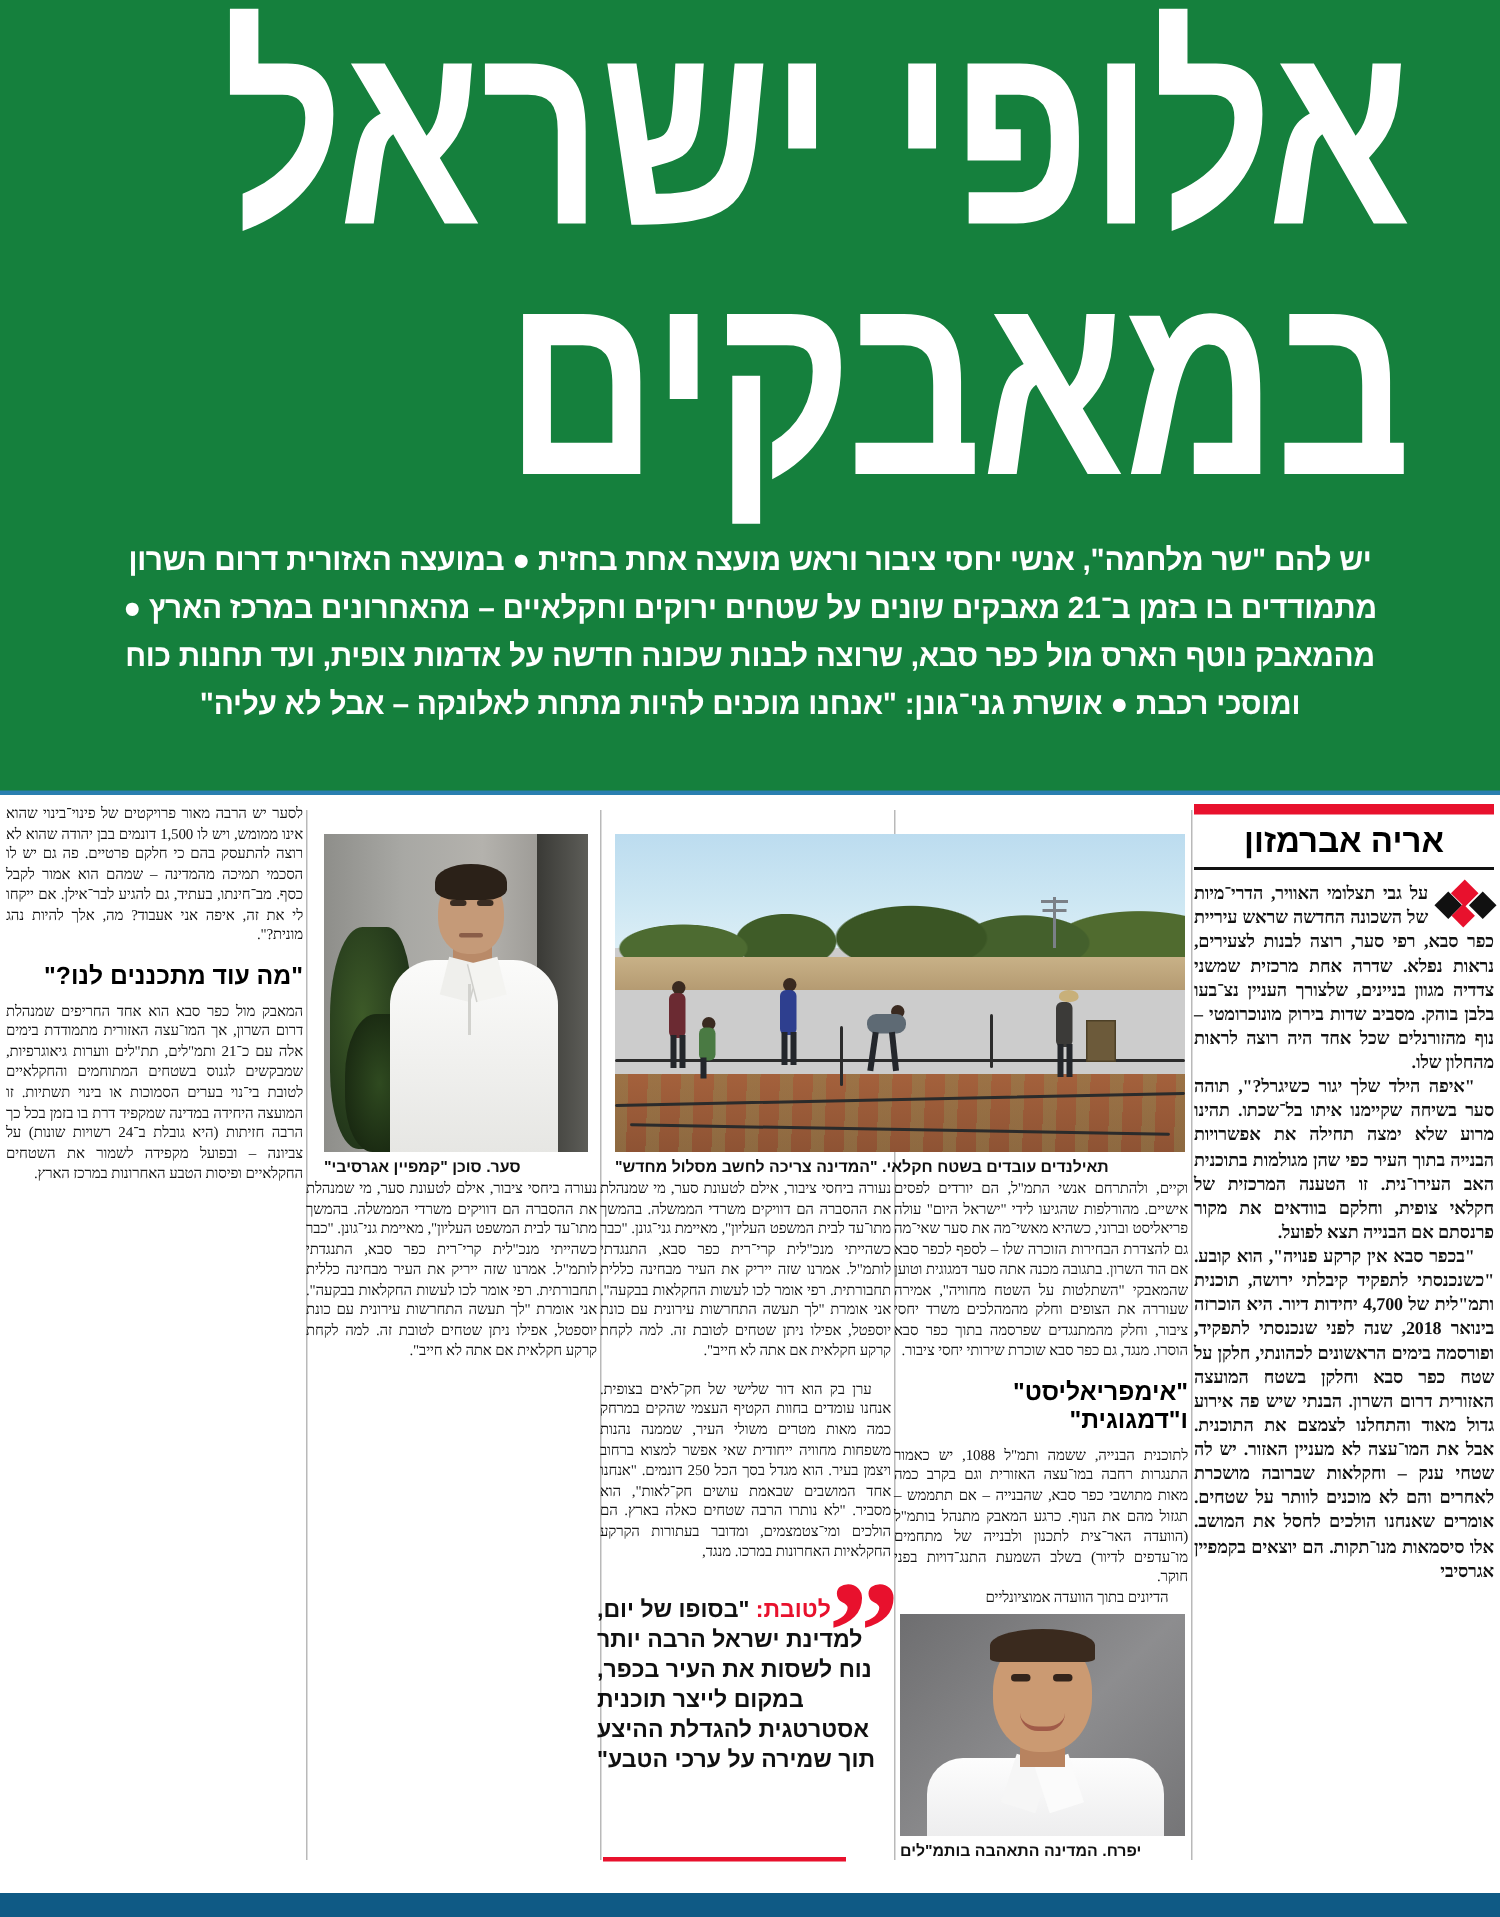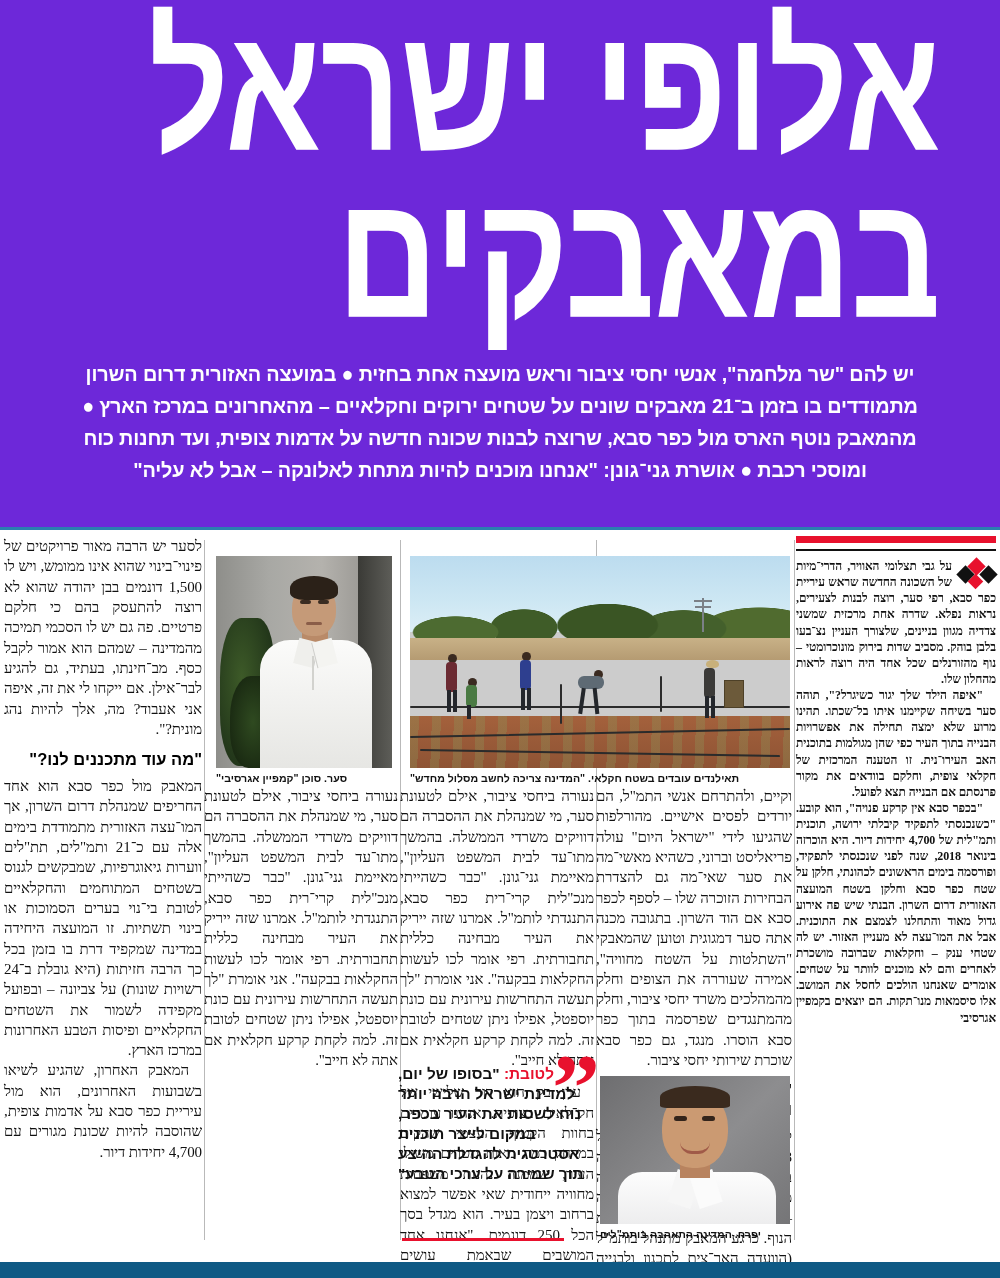--- a/index.html
+++ b/index.html
@@ -5,21 +5,21 @@
   html,body{margin:0;padding:0;}
   body{
     width:1000px;height:1278px;position:relative;overflow:hidden;
     background:#ffffff;
     font-family:"Liberation Serif", serif;
   }
 
   
   .masthead{
     position:absolute;left:0;top:0;width:1000px;height:530px;
-    background:#6d28d9;
+    background:#15803d;
     overflow:hidden;
   }
   .masthead:after{
     content:"";position:absolute;left:0;bottom:0;width:100%;height:3px;
     background:#2a7fb0;
   }
   .headline{
     position:absolute;right:60px;top:6px;width:880px;
     text-align:right;
     color:#ffffff;
@@ -63,21 +63,21 @@
   .col-4{right:602px;width:194px;}
   .col-5{right:798px;width:198px;}
 
   .vrule{
     position:absolute;top:4px;width:1px;height:700px;background:#b9b9b9;
   }
 
   
   .btext{
     font-family:"Liberation Serif", serif;
-    font-size:15px;
+    font-size:10px;
     line-height:1.355;
     text-align:justify;
     color:#111;
     letter-spacing:-0.1px;
     hyphens:none;
   }
   .btext p{margin:0;text-indent:13px;}
   .btext p.noind{text-indent:0;}
 
   .serifbold{
@@ -243,20 +243,21 @@
 
 <div class="article">
 
   <div class="vrule" style="right:205px"></div>
   <div class="vrule" style="right:403px"></div>
   <div class="vrule" style="right:599px"></div>
   <div class="vrule" style="right:795px"></div>
 
   <div class="col col-1">
     <div class="redbar"></div>
+    <div class="byline">אריה אברמזון</div>
     <div class="blackrule"></div>
 
     <div class="btext serifbold">
       <div class="diamonds">
         <span class="dmd a"></span>
           <span class="dmd b"></span>
         <span class="dmd c"></span>
           <span class="dmd d"></span>
       </div>
       <p class="noind">על גבי תצלומי האוויר, הדרי־מיות של השכונה החדשה שראש עיריית כפר סבא, רפי סער, רוצה לבנות לצעירים, נראות נפלא. שדרה אחת מרכזית שמשני צדדיה מגוון בניינים, שלצורך העניין נצ־בעו בלבן בוהק. מסביב שדות בירוק מונוכרומטי – נוף מהזורנלים שכל אחד היה רוצה לראות מהחלון שלו.</p>
@@ -295,21 +296,20 @@
     </div>
   </div>
 
   <div class="col col-5">
     <div class="btext">
       <p class="noind">לסער יש הרבה מאור פרויקטים של פינוי־בינוי שהוא אינו ממומש, ויש לו 1,500 דונמים בבן יהודה שהוא לא רוצה להתעסק בהם כי חלקם פרטיים. פה גם יש לו הסכמי תמיכה מהמדינה – שמהם הוא אמור לקבל כסף. מב־חינתו, בעתיד, גם להגיע לבר־אילן. אם ייקחו לי את זה, איפה אני אעבוד? מה, אלך להיות נהג מונית?".</p>
     </div>
     <div class="subhead">"מה עוד מתכננים לנו?"</div>
     <div class="btext">
       <p class="noind">המאבק מול כפר סבא הוא אחד החריפים שמנהלת דרום השרון, אך המו־עצה האזורית מתמודדת בימים אלה עם כ־21 ותמ"לים, תת"לים ווערות גיאוגרפיות, שמבקשים לגנוס בשטחים המתוחמים והחקלאיים לטובת בי־נוי בערים הסמוכות או בינוי תשתיות. זו המועצה היחידה במדינה שמקפיד דרת בו בזמן בכל כך הרבה חזיתות (היא גובלת ב־24 רשויות שונות) על צביונה – ובפועל מקפידה לשמור את השטחים החקלאיים ופיסות הטבע האחרונות במרכז הארץ.</p>
-      <p>המאבק האחרון, שהגיע לשיאו בשבועות האחרונים, הוא מול עיריית כפר סבא על אדמות צופית, שהוסבה להיות שכונת מגורים עם 4,700 יחידות דיור.</p>
     </div>
   </div>
 
   <div class="photo ph1">
     <div class="bg"></div>
       <div class="door"></div>
     <div class="bush"></div>
       <div class="bush2"></div>
     <div class="shirt"></div>
     <div class="neck"></div>

